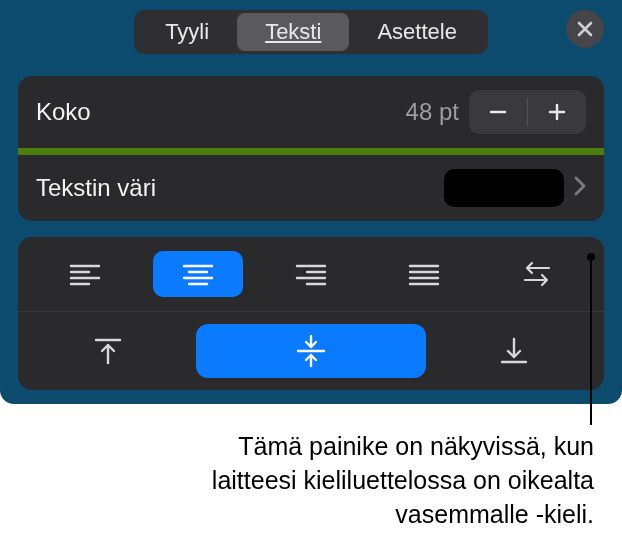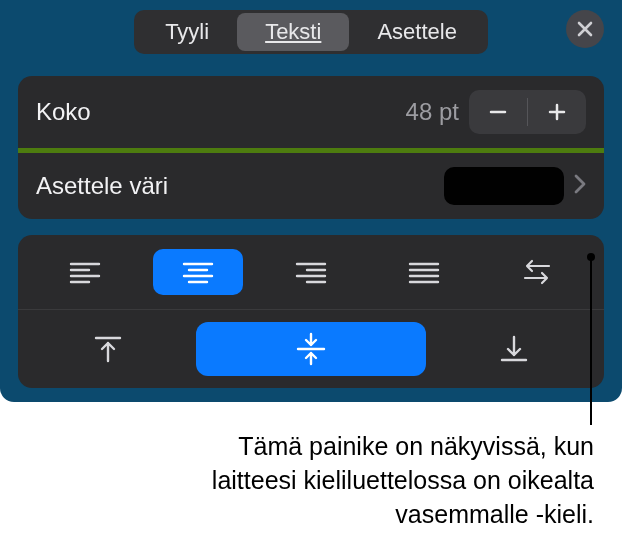--- a/index.html
+++ b/index.html
@@ -59,21 +59,21 @@
   .group {
     background: #2a2a2c;
     margin: 8px 18px 0 18px;
     border-radius: 14px;
     overflow: hidden;
   }
   .row {
     display: flex;
     align-items: center;
     padding: 14px 18px;
-    border-bottom: 5px solid #4d7c0f;
+    border-bottom: 7px solid #4d7c0f;
     min-height: 36px;
   }
   .row:last-child { border-bottom: none; }
   .row-label {
     color: #f2f2f4;
     font-size: 24px;
     flex: 1;
   }
   .size-value {
     color: #9c9ca1;
@@ -233,21 +233,21 @@
         </div>
         <div class="stepper-sep"></div>
         <div class="stepper-btn">
           <svg width="22" height="22" viewBox="0 0 22 22">
             <path d="M4 11 H18 M11 4 V18" stroke="#e8e8ea" stroke-width="2.5" stroke-linecap="round"></path>
           </svg>
         </div>
       </div>
     </div>
     <div class="row">
-      <div class="row-label">Asettele väri</div>
+      <div class="row-label">Tekstin väri</div>
       <div class="color-swatch"></div>
       <div class="chevron">
         <svg viewBox="0 0 12 20">
           <path d="M2 2 L10 10 L2 18" stroke="#7a7a80" stroke-width="2.8" fill="none" stroke-linecap="round" stroke-linejoin="round"></path>
         </svg>
       </div>
     </div>
   </div>
 
   <div class="align-group">

